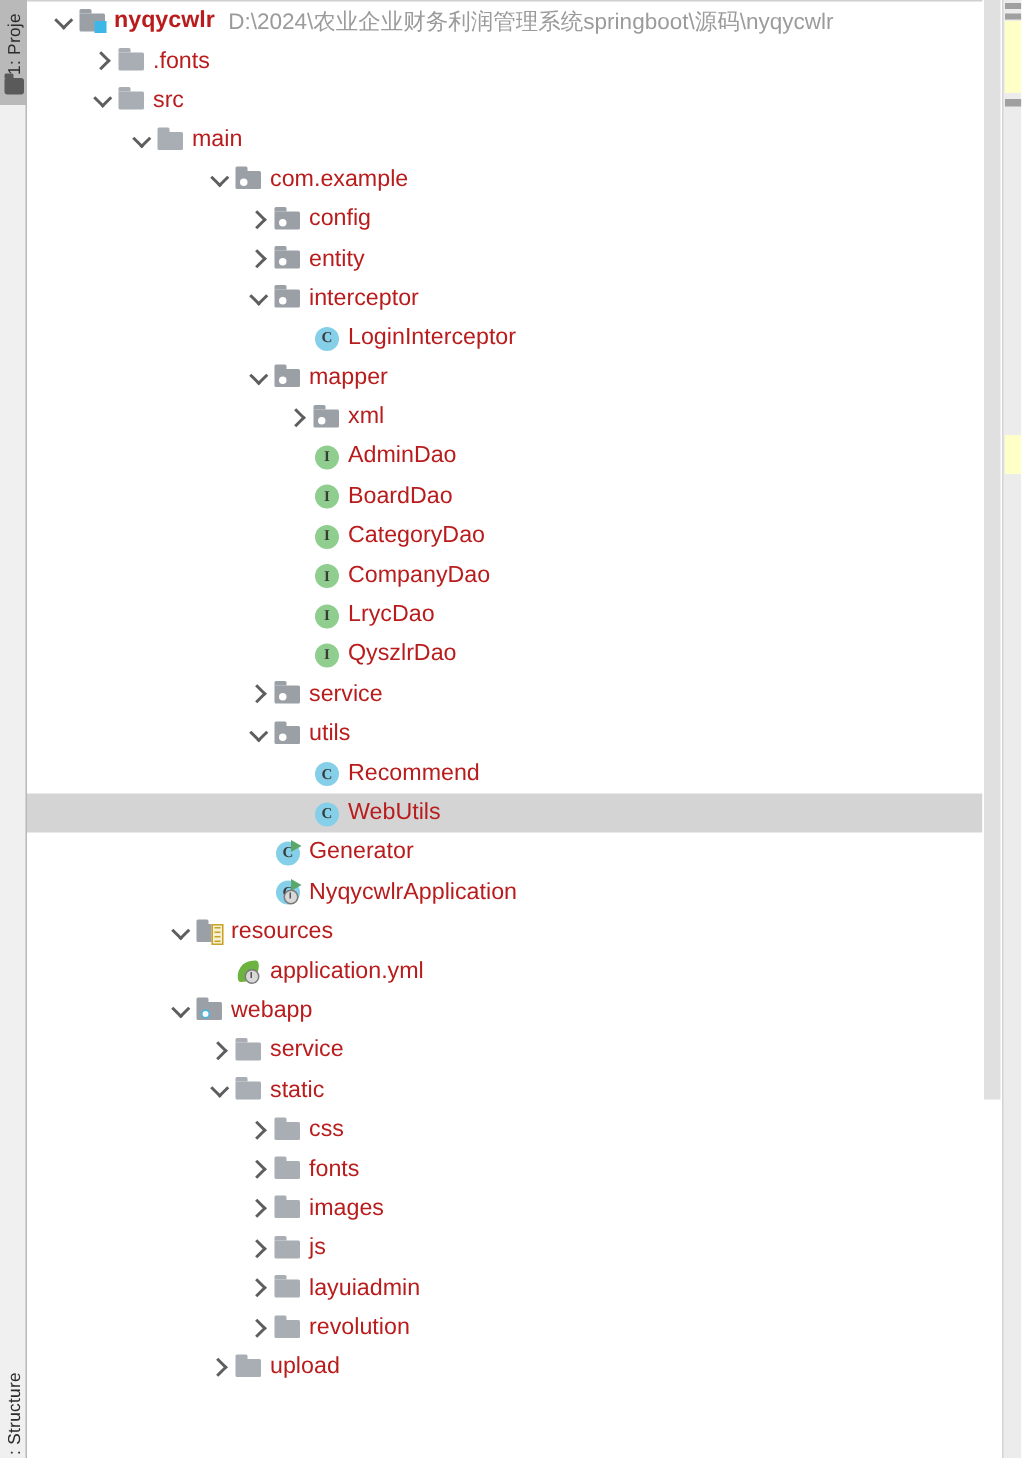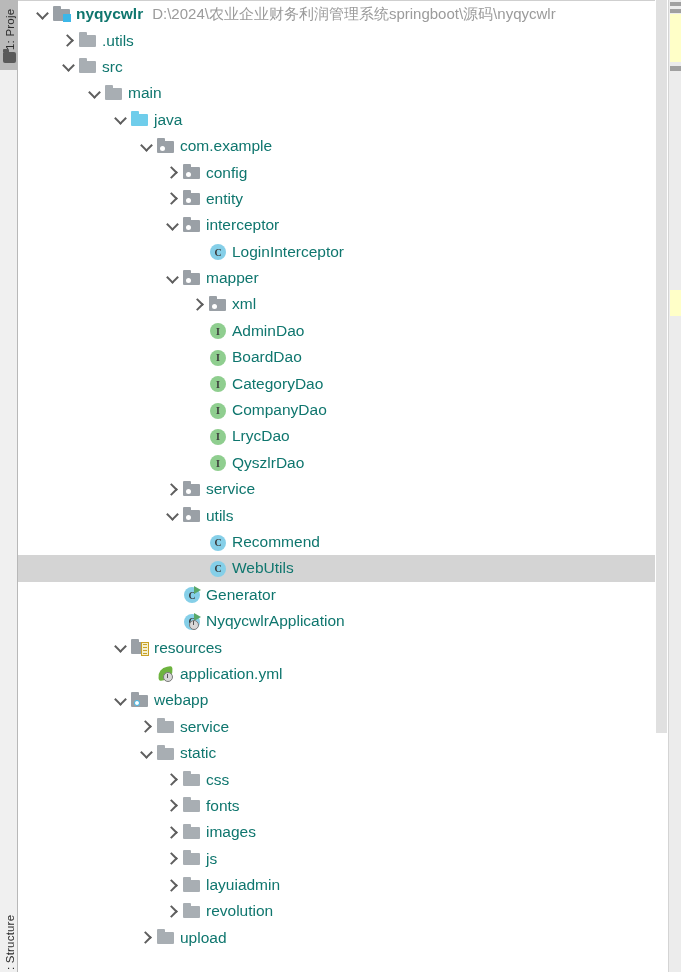--- a/index.html
+++ b/index.html
@@ -220,21 +220,21 @@
 
   .leaf {
     position: absolute;
     left: 1px; top: 1px;
     width: 15px; height: 13px;
     background: #6db33f;
     border-radius: 10px 2px 10px 2px;
     transform: rotate(-8deg);
   }
 
-  .label { color: #0f766e; }
+  .label { color: #b91c1c; }
   .label.root { font-weight: bold; }
   .path {
     color: #9b9b9b;
     margin-left: 9px;
     font-size: 15px;
   }
 
   
   .scrollzone {
     position: absolute;
@@ -293,45 +293,37 @@
           </span>
           <span class="label root">nyqycwlr</span>
           <span class="path">D:\2024\农业企业财务利润管理系统springboot\源码\nyqycwlr</span>
         </div>
         <div class="row">
           <span style="width: 44px; flex: 0 0 44px;"></span>
           <div class="arrow collapsed"></div>
           <span class="icon">
             <span class="folder plain"></span>
           </span>
-          <span class="label">.utils</span>
+          <span class="label">.fonts</span>
         </div>
         <div class="row">
           <span style="width: 44px; flex: 0 0 44px;"></span>
           <div class="arrow expanded"></div>
           <span class="icon">
             <span class="folder plain"></span>
           </span>
           <span class="label">src</span>
         </div>
         <div class="row">
           <span style="width: 70px; flex: 0 0 70px;"></span>
           <div class="arrow expanded"></div>
           <span class="icon">
             <span class="folder plain"></span>
           </span>
           <span class="label">main</span>
-        </div>
-        <div class="row">
-          <span style="width: 96px; flex: 0 0 96px;"></span>
-          <div class="arrow expanded"></div>
-          <span class="icon">
-            <span class="folder src"></span>
-          </span>
-          <span class="label">java</span>
         </div>
         <div class="row">
           <span style="width: 122px; flex: 0 0 122px;"></span>
           <div class="arrow expanded"></div>
           <span class="icon">
             <span class="folder">
               <span class="pkgdot"></span>
             </span>
           </span>
           <span class="label">com.example</span>

